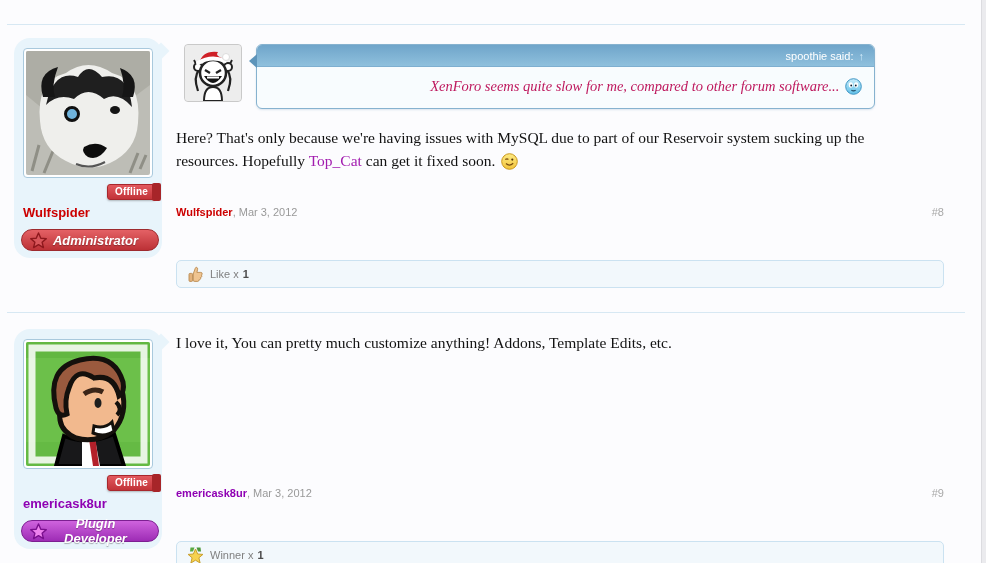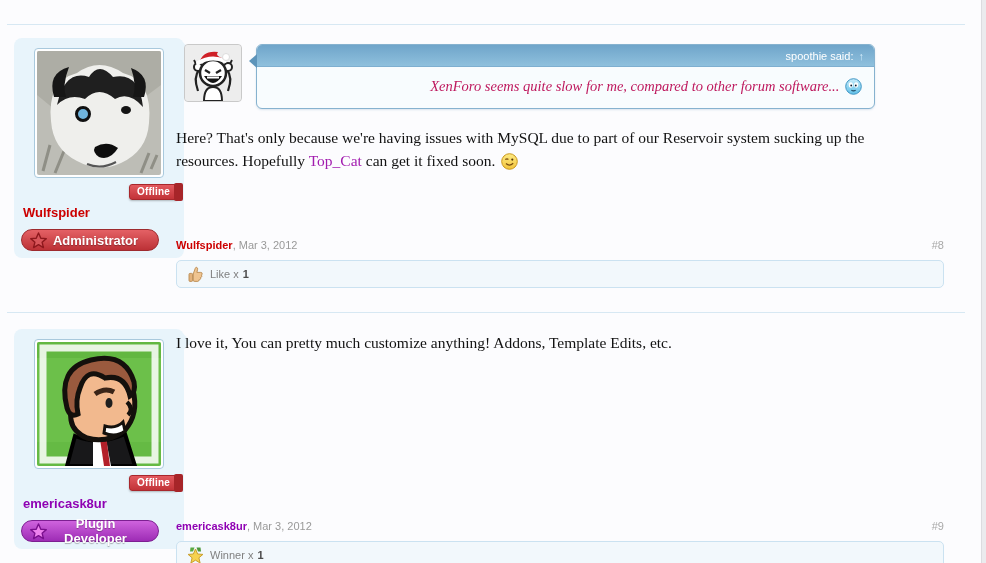--- a/index.html
+++ b/index.html
@@ -16,22 +16,22 @@
   }
   .top-spacer { height:24px; }
   .post-sep { border-top:1px solid #d7e8f3; margin:0 21px 0 7px; }
 
   .post { display:flex; padding:13px 42px 0 14px; }
   .post.second { padding-top:16px; }
 
   
   .user-cell { width:152px; flex:none; margin-right:10px; position:relative; }
   .user-block {
-    position:relative; width:170px; height:220px;
-    background:#e8f4fb; border-radius:8px; padding:10px 7px;
+    position:relative; width:148px; height:220px;
+    background:#e8f4fb; border-radius:16px; padding:10px 7px;
   }
   .user-tail {
     position:absolute; top:7px; right:-5px; width:12px; height:12px;
     background:#e8f4fb; transform:rotate(45deg);
   }
   .avatar-frame {
     display:block; width:130px; height:130px; margin:0 auto;
     background:#fff; border:1px solid #a9c9dd; border-radius:4px; padding:2px;
     cursor:pointer;
   }
@@ -54,21 +54,21 @@
   }
   .username.red { color:#cc0000; }
   .username.purple { color:#8f00b3; }
   .role-badge {
     margin-top:8px; height:22px; width:138px; border-radius:11px;
     display:flex; align-items:center;
     color:#fff; font-size:13px; font-weight:bold;
     text-shadow:0 1px 1px rgba(0,0,0,.3);
   }
   .role-badge .star { width:17px; height:17px; margin-left:8px; flex:none; }
-  .role-badge .role-label { flex:1; text-align:center; padding-right:14px; }
+  .role-badge .role-label { flex:1; text-align:center; padding-right:14px;font-style:italic; }
   .role-badge.admin {
     background:linear-gradient(#e46165,#bc3136);
     border:1px solid #9e2a2e;
   }
   .role-badge.plugin {
     background:linear-gradient(#cf63de,#9d2cb5);
     border:1px solid #7d1f92;
     justify-content:flex-end;
   }
 
@@ -119,21 +119,21 @@
   }
   .meta-author { font-weight:bold; text-decoration:none; cursor:pointer; }
   .meta-author.red { color:#cc0000; }
   .meta-author.purple { color:#8f00b3; }
   .meta-date { color:#999; }
   .permalink { color:#a8a8a8; text-decoration:none; cursor:pointer; }
 
   .rating-bar {
     height:28px; flex:none; display:flex; align-items:center;
     background:#f2f8fc; border:1px solid #cbe2f1; border-radius:5px;
-    padding:0 10px; font-size:11px; color:#808080;
+    padding:0 10px; font-size:11px; color:#808080;margin-top:33px;
   }
   .rating-bar .rating-icon { width:17px; height:17px; margin-right:6px; flex:none; }
   .rating-count { font-weight:bold; color:#4d4d4d; margin-left:4px; }
 
   .gap-after-first { height:24px; }
 </style>
 </head>
 <body>
 
 <div class="page">

